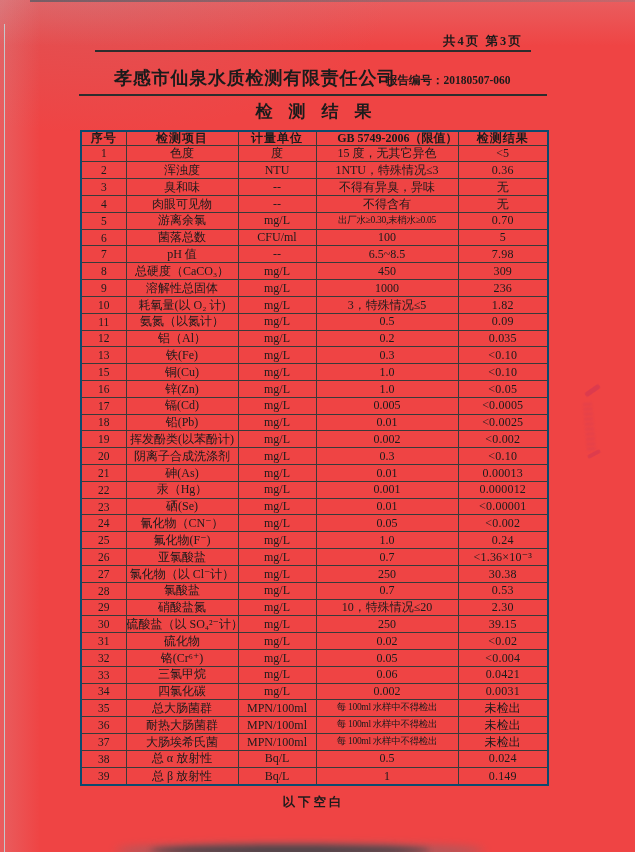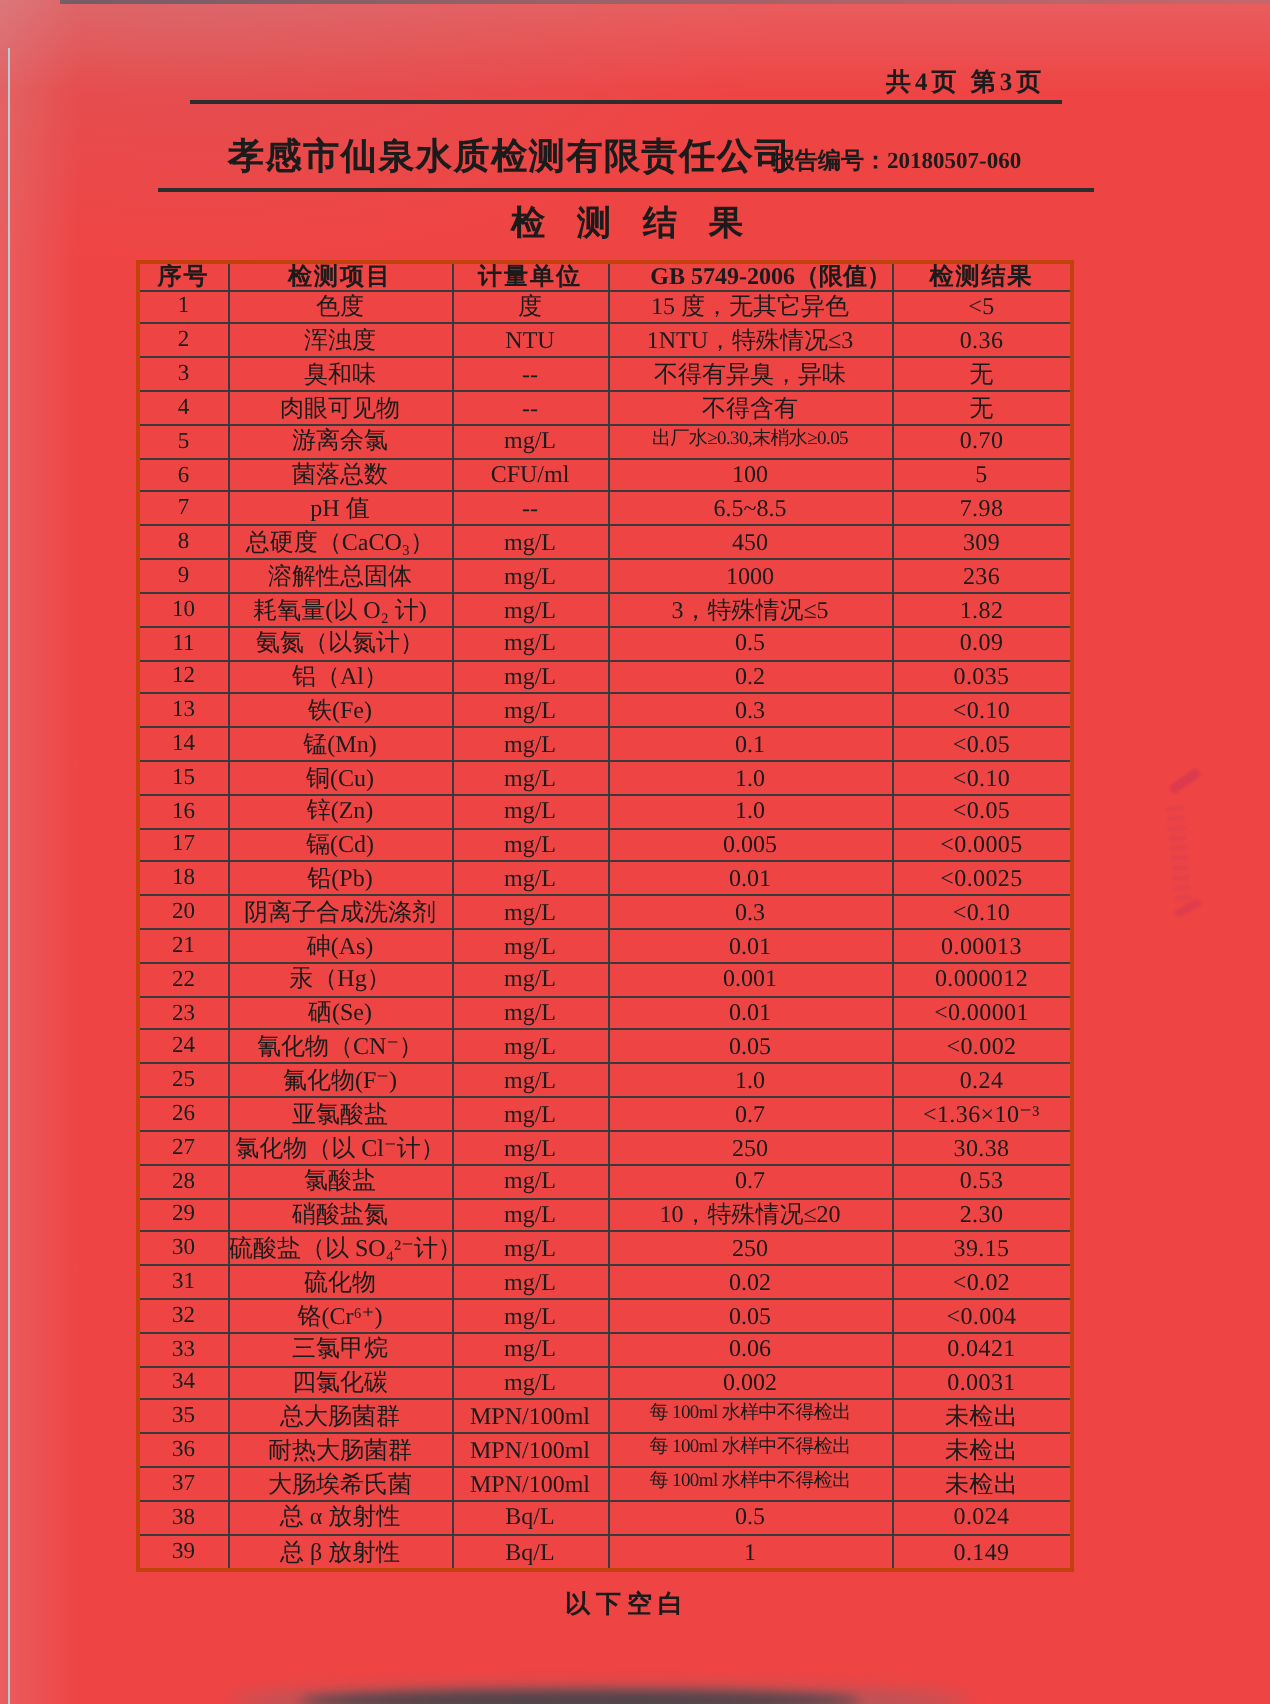--- a/index.html
+++ b/index.html
@@ -26,22 +26,22 @@
   .rule-1 { top:50px; left:95px; width:436px; }
   .rule-2 { top:94px; left:79px; width:468px; }
   .company { position:absolute; top:66px; left:114px; font-size:18px; font-weight:700;
     letter-spacing:0.8px; font-family:"Liberation Sans","DejaVu Sans",sans-serif; white-space:nowrap; }
   .report-no { position:absolute; top:73px; left:386px; font-size:11.5px; font-weight:600;
     white-space:nowrap; }
   .doc-title { position:absolute; top:100px; left:80px; width:467px; box-sizing:border-box;
     text-align:center; font-size:17px; font-weight:700;
     letter-spacing:16px; padding-left:16px; white-space:nowrap; }
 
-  table.results { position:absolute; top:130px; left:68px; width:467px; height:656px;
-    border-collapse:collapse; table-layout:fixed; border:2px solid #c2410c; }
+  table.results { position:absolute; top:130px; left:80px; width:467px; height:656px;
+    border-collapse:collapse; table-layout:fixed; border:2px solid #0c4a6e; }
   .results th, .results td { border:1px solid #3a3a3a; text-align:center; vertical-align:middle;
     padding:0; line-height:1.05; overflow:hidden; white-space:nowrap; font-weight:400; font-size:12px; }
   .results th { font-weight:600; letter-spacing:1px; }
   .results th.h3 { letter-spacing:0;text-align:right; }
   .results td.c0 { font-size:11.5px; }
   .results td.c3.long { font-size:9.5px; letter-spacing:-0.3px; }
   .results td.c4 { letter-spacing:0.2px; }
 
   .footer-note { position:absolute; top:794px; left:80px; width:467px; text-align:center;
     font-size:12.5px; font-weight:600; letter-spacing:3px;font-family:Liberation Mono, monospace; }
@@ -179,27 +179,20 @@
           <td class="c4">0.035</td>
         </tr>
         <tr>
           <td class="c0">13</td>
           <td class="c1">铁(Fe)</td>
           <td class="c2">mg/L</td>
           <td class="c3">0.3</td>
           <td class="c4">&lt;0.10</td>
         </tr>
         <tr>
-          <td class="c0">14</td>
-          <td class="c1">锰(Mn)</td>
-          <td class="c2">mg/L</td>
-          <td class="c3">0.1</td>
-          <td class="c4">&lt;0.05</td>
-        </tr>
-        <tr>
           <td class="c0">15</td>
           <td class="c1">铜(Cu)</td>
           <td class="c2">mg/L</td>
           <td class="c3">1.0</td>
           <td class="c4">&lt;0.10</td>
         </tr>
         <tr>
           <td class="c0">16</td>
           <td class="c1">锌(Zn)</td>
           <td class="c2">mg/L</td>
@@ -212,20 +205,27 @@
           <td class="c2">mg/L</td>
           <td class="c3">0.005</td>
           <td class="c4">&lt;0.0005</td>
         </tr>
         <tr>
           <td class="c0">18</td>
           <td class="c1">铅(Pb)</td>
           <td class="c2">mg/L</td>
           <td class="c3">0.01</td>
           <td class="c4">&lt;0.0025</td>
+        </tr>
+        <tr>
+          <td class="c0">19</td>
+          <td class="c1">挥发酚类(以苯酚计)</td>
+          <td class="c2">mg/L</td>
+          <td class="c3">0.002</td>
+          <td class="c4">&lt;0.002</td>
         </tr>
         <tr>
           <td class="c0">20</td>
           <td class="c1">阴离子合成洗涤剂</td>
           <td class="c2">mg/L</td>
           <td class="c3">0.3</td>
           <td class="c4">&lt;0.10</td>
         </tr>
         <tr>
           <td class="c0">21</td>

